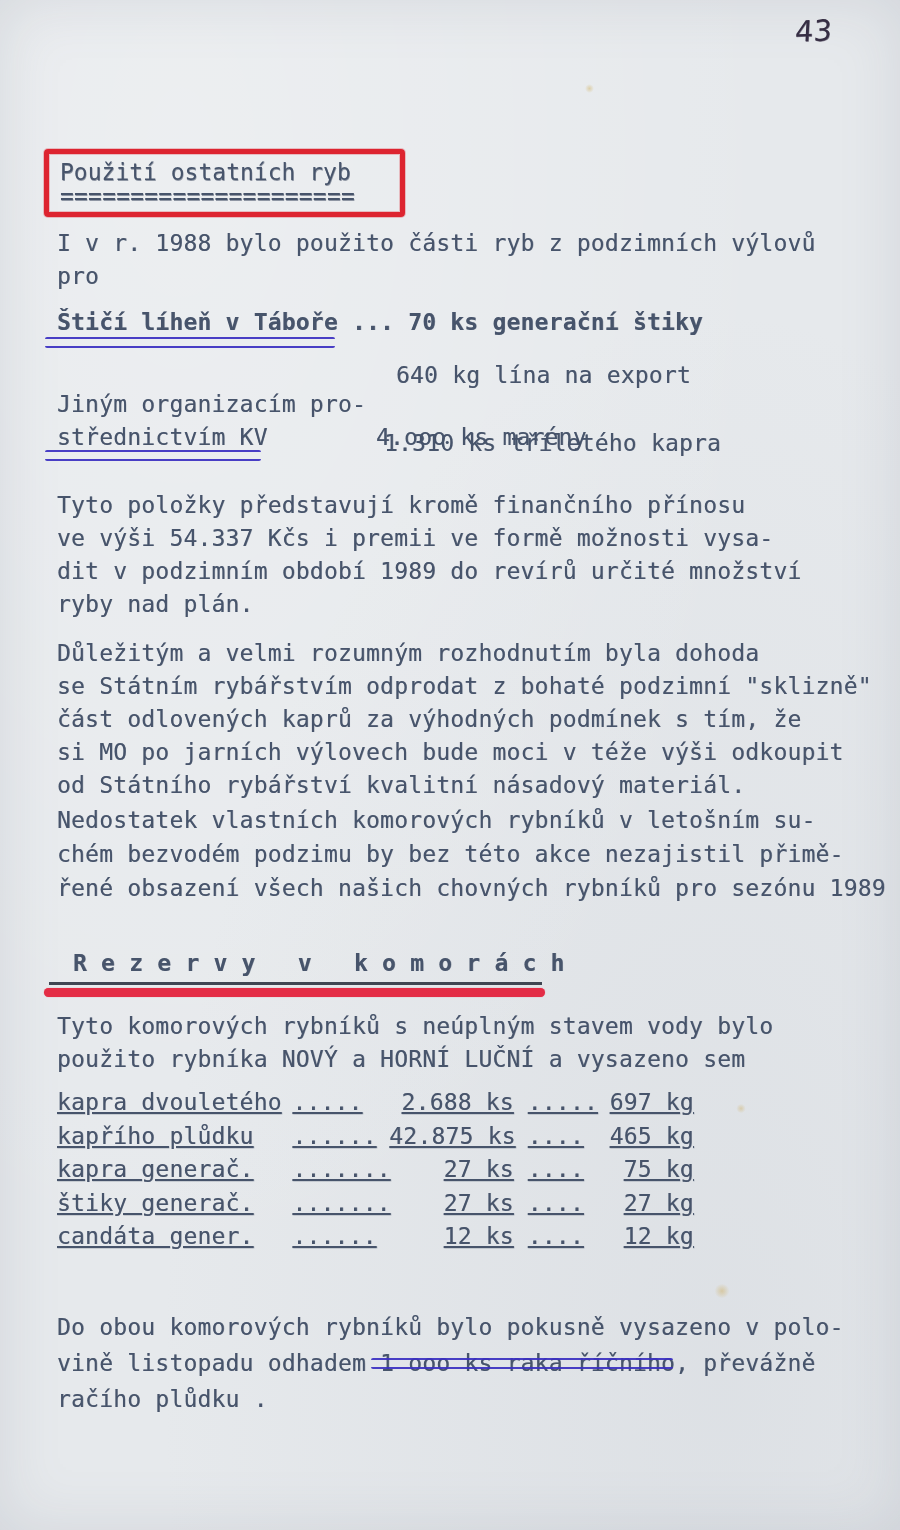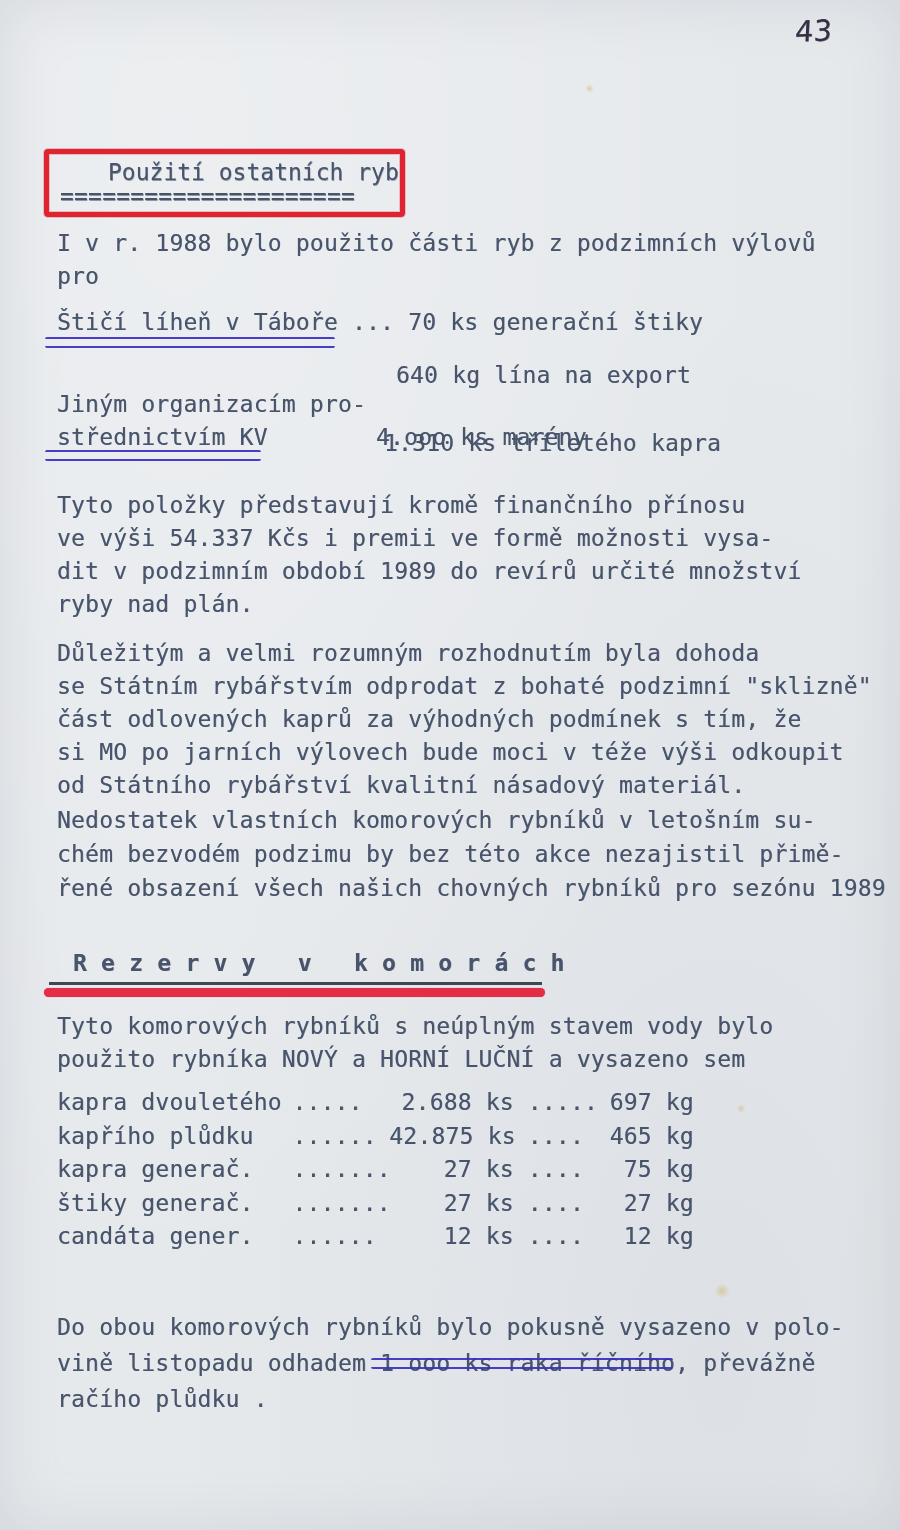--- a/index.html
+++ b/index.html
@@ -34,38 +34,38 @@
   }
 
   
   .title-box{
     position:absolute;top:149px;left:44px;width:329px;
     border:5px solid #dd2430;border-radius:4px;
     padding:5px 11px 6px 11px;
     box-shadow:0 0 0 1px rgba(221,36,48,.25), inset 0 0 0 1px rgba(221,36,48,.25);
   }
   .title-text{white-space:pre;line-height:27px;
-    text-shadow:.5px .5px .5px rgba(52,64,88,.5);margin-left:48px;}
+    text-shadow:.5px .5px .5px rgba(52,64,88,.5);}
   .title-eq{white-space:pre;line-height:20px;letter-spacing:.2px;
     text-shadow:.5px .5px .5px rgba(52,64,88,.5);}
 
   
   .blue-ul{
     position:absolute;height:7px;
     border-top:2.4px solid #3b30c2;
     border-bottom:2px solid #3b30c2;
     opacity:.92;border-radius:2px;
   }
   
   .black-rule{position:absolute;height:0;border-top:3px solid #2d3340;opacity:.9;}
   .red-rule{position:absolute;height:9px;background:#e41f3a;border-radius:5px;opacity:.93;
     box-shadow:0 0 1px rgba(228,31,58,.6);}
 
   
-  .rtable{position:absolute;left:57px;top:1086px;}
+  .rtable{position:absolute;left:57px;top:1086px;text-decoration:underline;}
   .trow{display:grid;grid-template-columns:17ch 7ch 9ch 6ch 7ch;
         line-height:33.6px;height:33.6px;white-space:pre;
         text-shadow:.4px .4px .5px rgba(52,64,88,.45);}
   .tcol-label{text-align:left;}
   .tcol-dots1{text-align:left;}
   .tcol-count{text-align:right;}
   .tcol-dots2{text-align:left;padding-left:1ch;}
   .tcol-weight{text-align:right;}
 
   
@@ -84,21 +84,21 @@
 
   <div class="pagenum">43</div>
 
   <div class="title-box">
     <div class="title-text">Použití ostatních ryb</div>
     <div class="title-eq">=====================</div>
   </div>
 
   <div class="tw" style="left:57px;top:227px;"><div class="tline">I v r. 1988 bylo použito části ryb z podzimních výlovů</div><div class="tline">pro</div></div>
 
-  <div class="tw" style="left:57px;top:309px;">Štičí líheň v Táboře ... 70 ks generační štiky</div>
+  <div class="tw" style="left:57px;top:309px;font-weight:bold;">Štičí líheň v Táboře ... 70 ks generační štiky</div>
   <div class="blue-ul" style="left:45px;top:337px;width:290px;"></div>
   <div class="tw" style="left:396px;top:342px;margin-top:20px;">640 kg lína na export</div>
 
   <div class="tw" style="left:57px;top:391px;">Jiným organizacím pro-</div>
   <div class="tw" style="left:57px;top:424px;">střednictvím KV</div>
   <div class="tw" style="left:376px;top:424px;">4.ooo ks marény</div>
   <div class="blue-ul" style="left:45px;top:450px;width:216px;"></div>
   <div class="tw" style="left:384px;top:430px;">1.310 ks tříletého kapra</div>
 
   <div class="tw" style="left:57px;top:489px;"><div class="tline">Tyto položky představují kromě finančního přínosu</div><div class="tline">ve výši 54.337 Kčs i premii ve formě možnosti vysa-</div><div class="tline">dit v podzimním období 1989 do revírů určité množství</div><div class="tline">ryby nad plán.</div></div>

